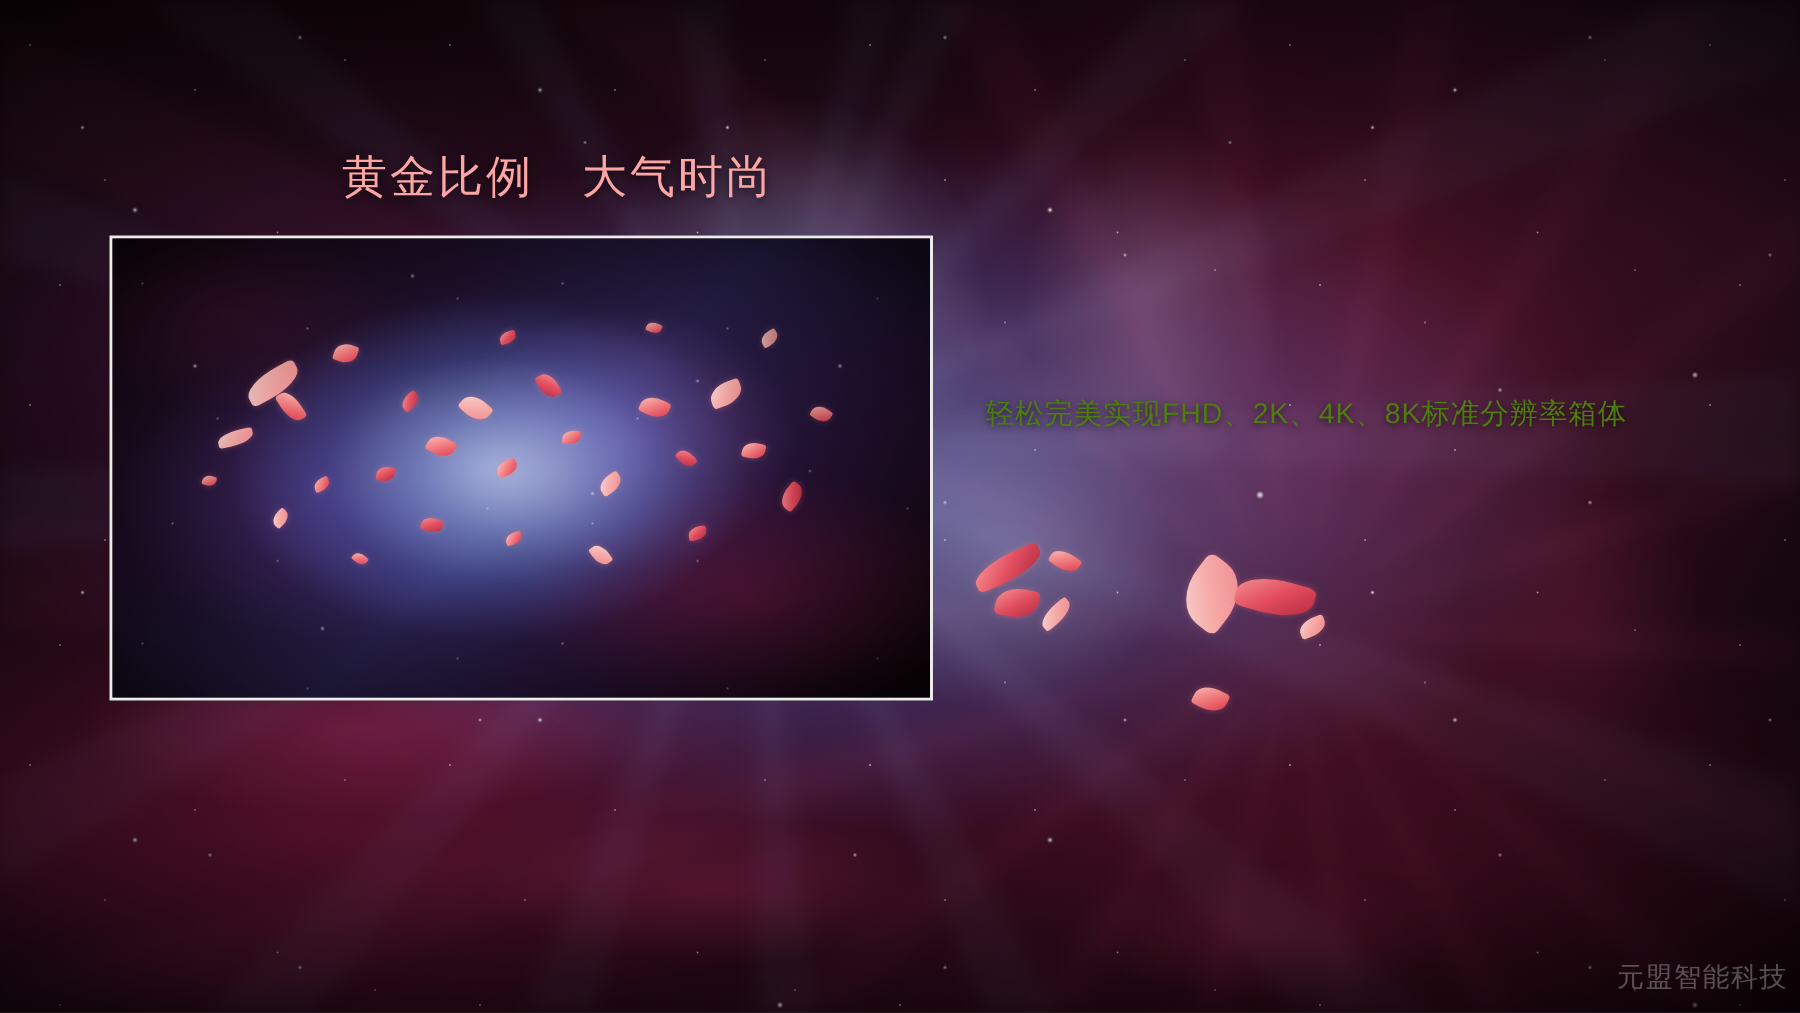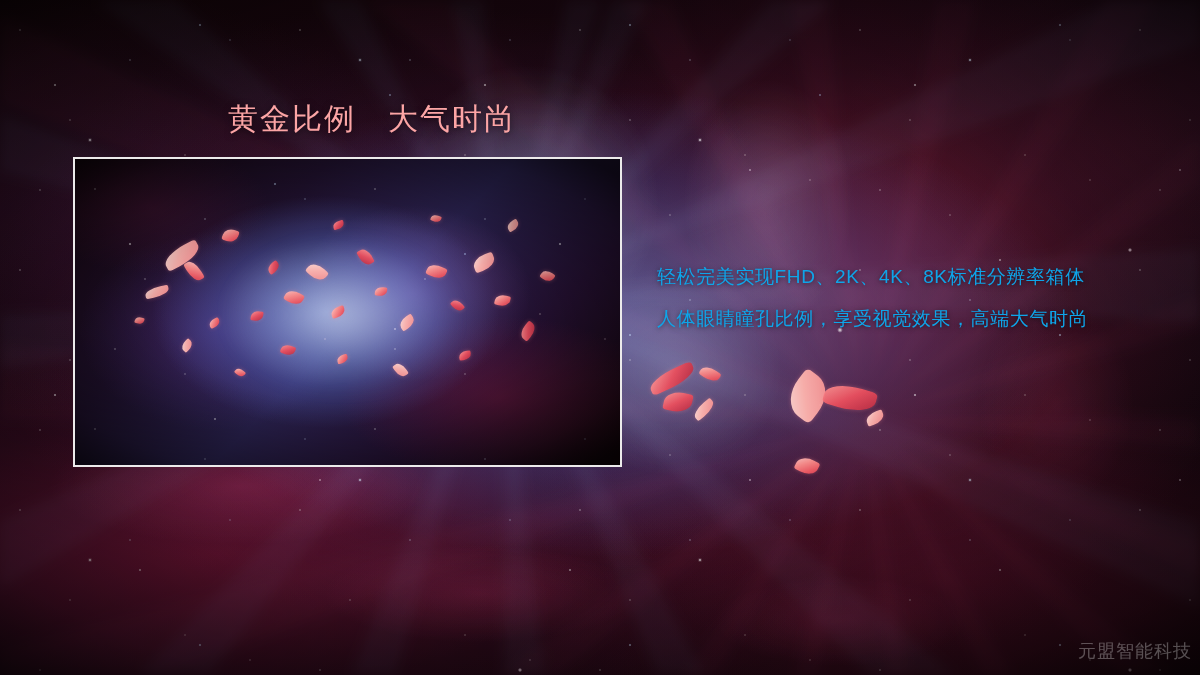--- a/index.html
+++ b/index.html
@@ -174,21 +174,21 @@
     white-space: pre;
     text-shadow: 0 1px 6px rgba(0,0,0,0.55);
     margin-left: 48px;
   }
 
   .body-text {
     position: absolute;
     left: 657px;
     top: 256px;
     width: 510px;
-    color: #0ea5e9;
+    color: #4d7c0f;
     font-size: 19px;
     line-height: 42px;
     letter-spacing: 0.6px;
     text-shadow: 0 1px 5px rgba(0,0,0,0.6);
   }
   .body-text p {
     margin: 0;
     white-space: nowrap;
   }
 
@@ -264,18 +264,17 @@
         <div class="petal" style="left: 60px; top: 158px; width: 9px; height: 7px; transform: rotate(18deg);"></div>
         <div class="petal pale" style="left: 432px; top: 62px; width: 12px; height: 9px; transform: rotate(-30deg);"></div>
         <div class="petal" style="left: 356px; top: 56px; width: 10px; height: 7px; transform: rotate(24deg);"></div>
         <div class="petal deep" style="left: 258px; top: 62px; width: 11px; height: 8px; transform: rotate(-14deg);"></div>
       </div>
     <div class="panel-vig"></div>
   </div>
 
   <div class="body-text">
     <p>轻松完美实现FHD、2K、4K、8K标准分辨率箱体</p>
-    <p>人体眼睛瞳孔比例，享受视觉效果，高端大气时尚</p>
   </div>
 
   <div class="watermark">元盟智能科技</div>
 
 </div>
 
 </body></html>

